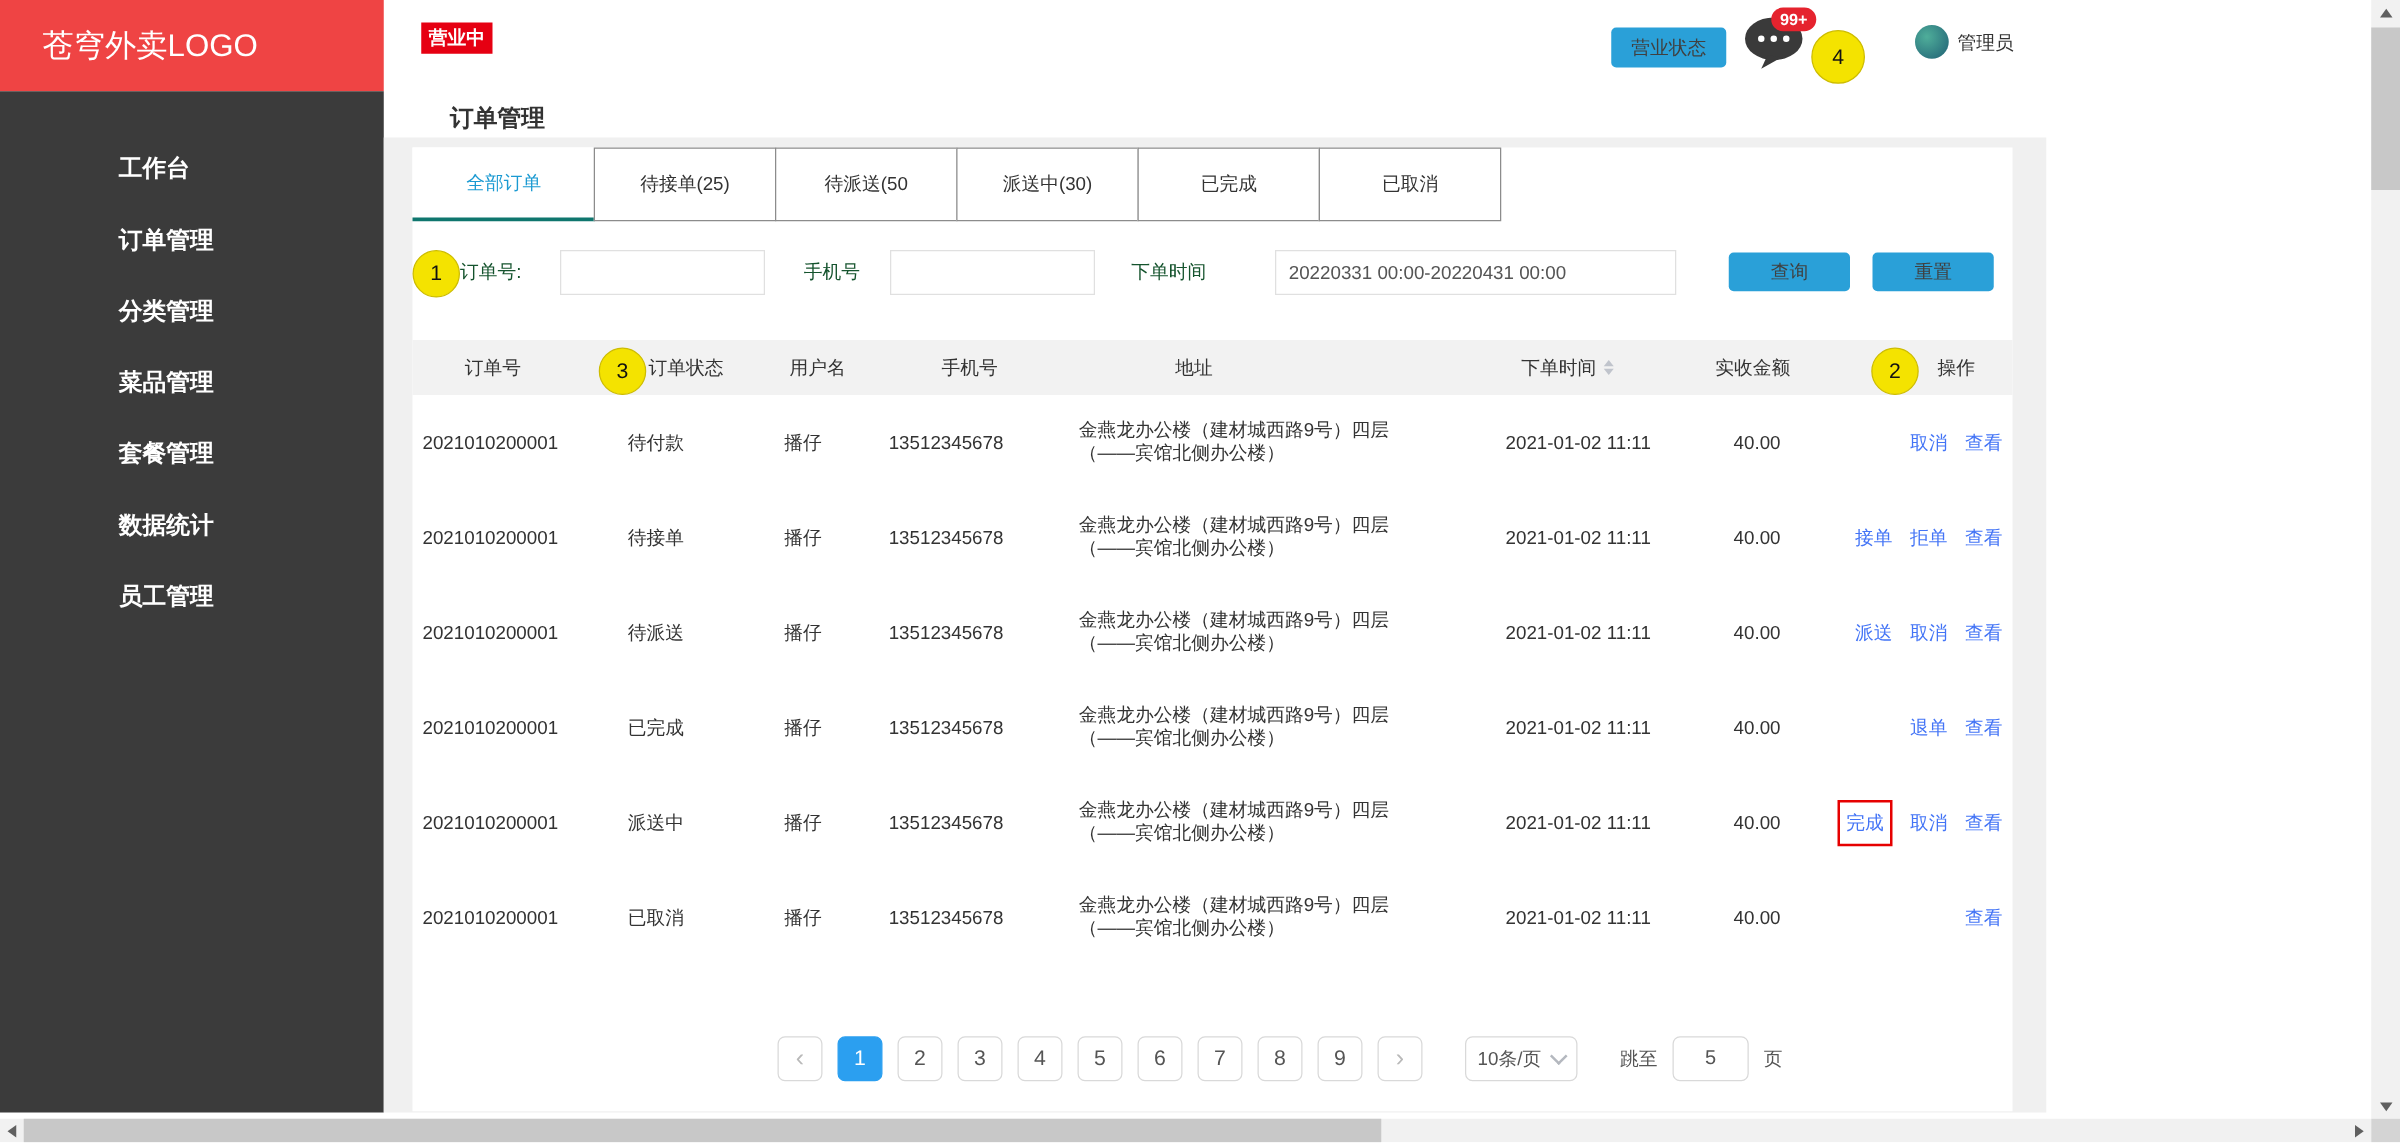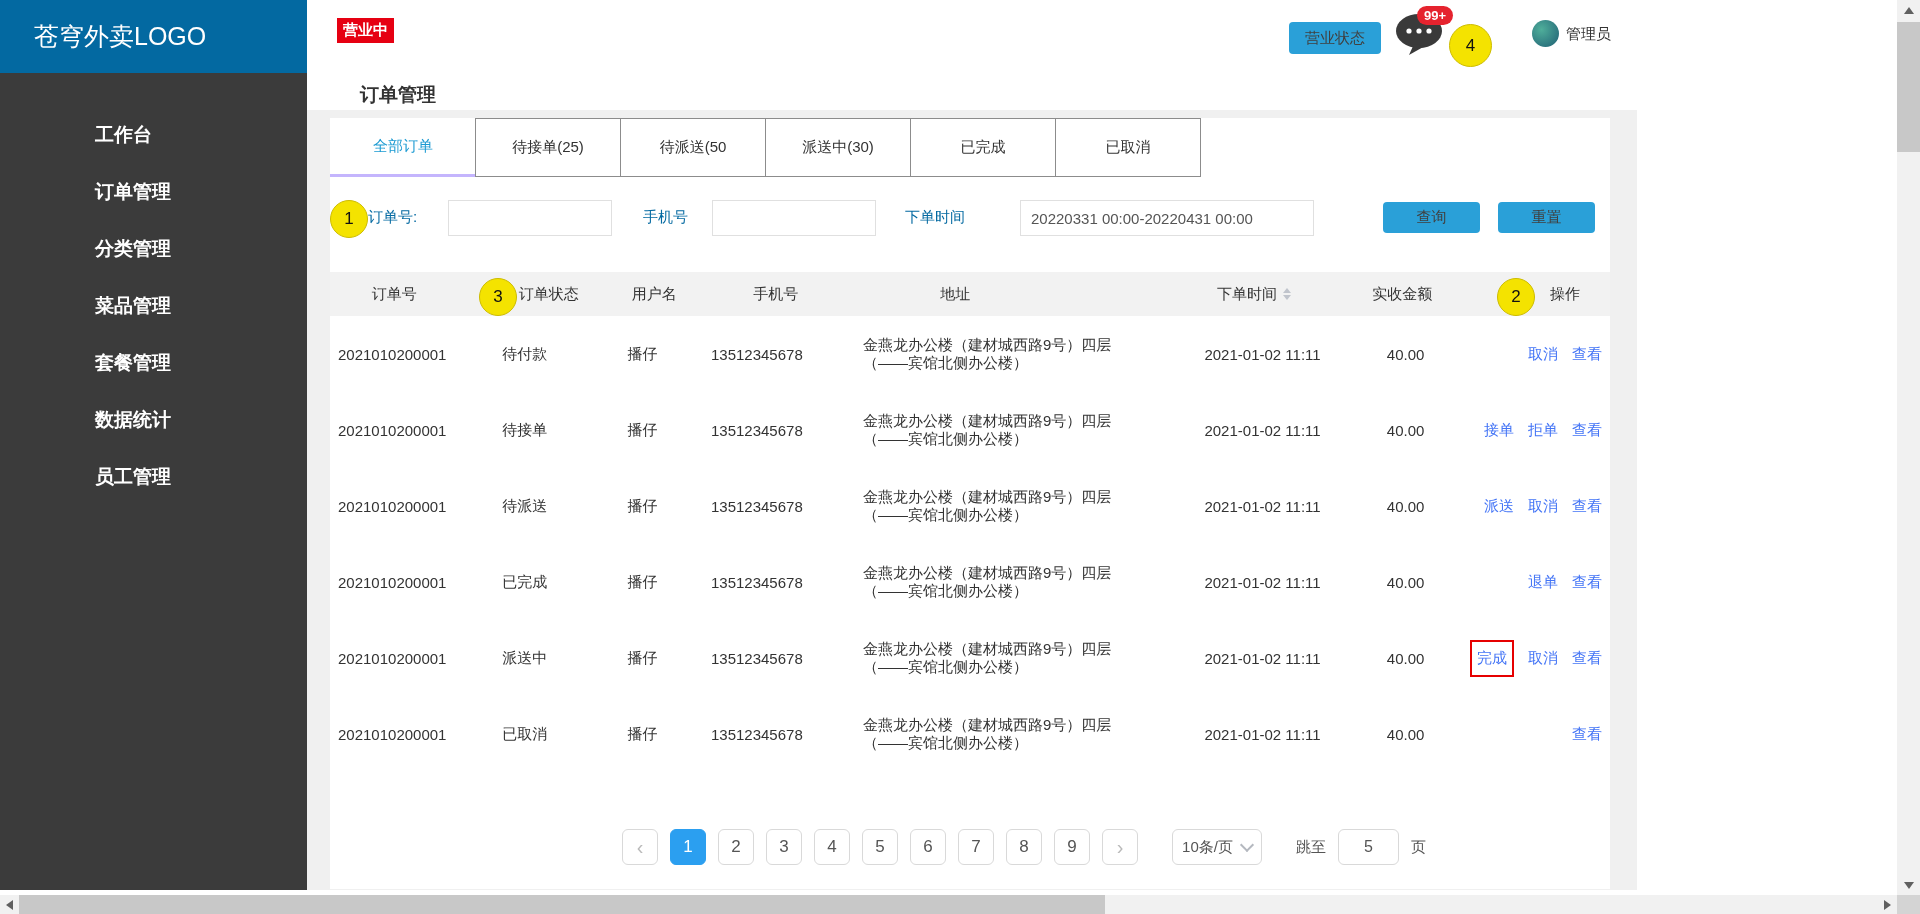--- a/index.html
+++ b/index.html
@@ -1,21 +1,21 @@
 <!DOCTYPE html>
 <html><head>
 <meta charset="utf-8">
 <style>
   html,body{margin:0;padding:0;}
   #root{position:relative;width:1920px;height:914px;background:#fff;overflow:hidden;
         font-family:"Liberation Sans","DejaVu Sans",sans-serif;color:#333;}
   .abs{position:absolute;}
 
   
-  #logo-block{left:0;top:0;width:307px;height:73px;background:#0369a1;color:#fff;
+  #logo-block{left:0;top:0;width:307px;height:73px;background:#ef4444;color:#fff;
               font-size:25px;display:flex;align-items:center;padding-left:34px;box-sizing:border-box;}
   #sidebar{left:0;top:73px;width:307px;height:817px;background:#3b3b3b;padding-top:33px;box-sizing:border-box;}
   .side-item{height:57px;display:flex;align-items:center;padding-left:95px;color:#fff;
              font-weight:bold;font-size:19px;cursor:pointer;}
 
   
   #open-badge{left:337px;top:18px;background:#e60012;color:#fff;font-weight:bold;font-size:15px;padding:3px 6px;}
   #page-title{left:360px;top:82px;font-size:19px;font-weight:bold;color:#333;}
   #biz-btn{left:1289px;top:22px;width:92px;height:32px;}
   .blue-btn{background:#2aa0d8;color:#404040;border:none;border-radius:4px;font-size:15px;cursor:pointer;}
@@ -28,30 +28,30 @@
 
   
   #content-bg{left:307px;top:110px;width:1330px;height:780px;background:#f0f0f0;}
   #card{left:330px;top:118px;width:1280px;height:771px;background:#fff;}
 
   
   #tabs{position:absolute;left:0;top:0;height:59px;display:flex;}
   .tab{width:146px;height:59px;box-sizing:border-box;border:1px solid #8c8c8c;margin-left:-1px;
        display:flex;align-items:center;justify-content:center;font-size:15px;background:#fff;cursor:pointer;color:#333;}
   .tab:first-child{margin-left:0;}
-  .tab.active{border:none;border-bottom:3px solid #c4b5fd;color:#1b9ad2;}
-
-  
-  .flt-label{position:absolute;top:90px;font-size:15px;color:#0369a1;}
+  .tab.active{border:none;border-bottom:3px solid #0f766e;color:#1b9ad2;}
+
+  
+  .flt-label{position:absolute;top:90px;font-size:15px;color:#14532d;}
   #lbl-order{left:38px;} #lbl-phone{left:313px;} #lbl-time{left:575px;}
   .flt-input{position:absolute;top:82px;height:36px;border:1px solid #e0e0e0;box-sizing:border-box;
              font-size:15px;color:#555;padding:0 10px;font-family:inherit;}
   #inp-order{left:118px;width:164px;}
   #inp-phone{left:382px;width:164px;}
-  #inp-time{left:690px;width:294px;}
+  #inp-time{left:690px;width:321px;}
   #btn-search{position:absolute;left:1053px;top:84px;width:97px;height:31px;}
   #btn-reset{position:absolute;left:1168px;top:84px;width:97px;height:31px;}
 
   
   #thead{position:absolute;left:0;top:154px;width:1280px;height:44px;background:#f2f2f2;display:flex;font-size:15px;gap:15px;}
   #tbody{position:absolute;left:0;top:198px;width:1280px;}
   .trow{height:76px;display:flex;font-size:15px;align-items:center;}
   .c{display:flex;align-items:center;box-sizing:border-box;}
   .c1{width:140px;} .c2{width:130px;} .c3{width:92px;} .c4{width:140px;}
   .c5{width:320px;} .c6{width:180px;} .c7{width:110px;} .c8{width:152px;}

